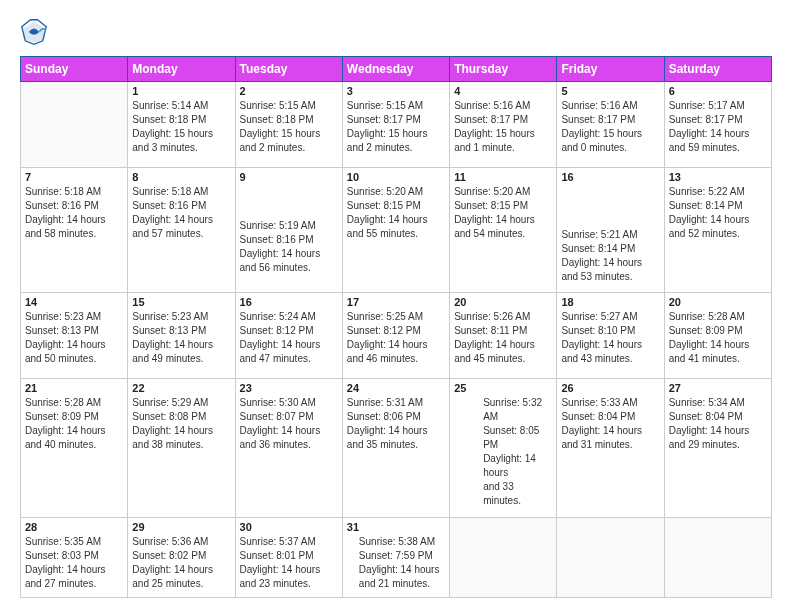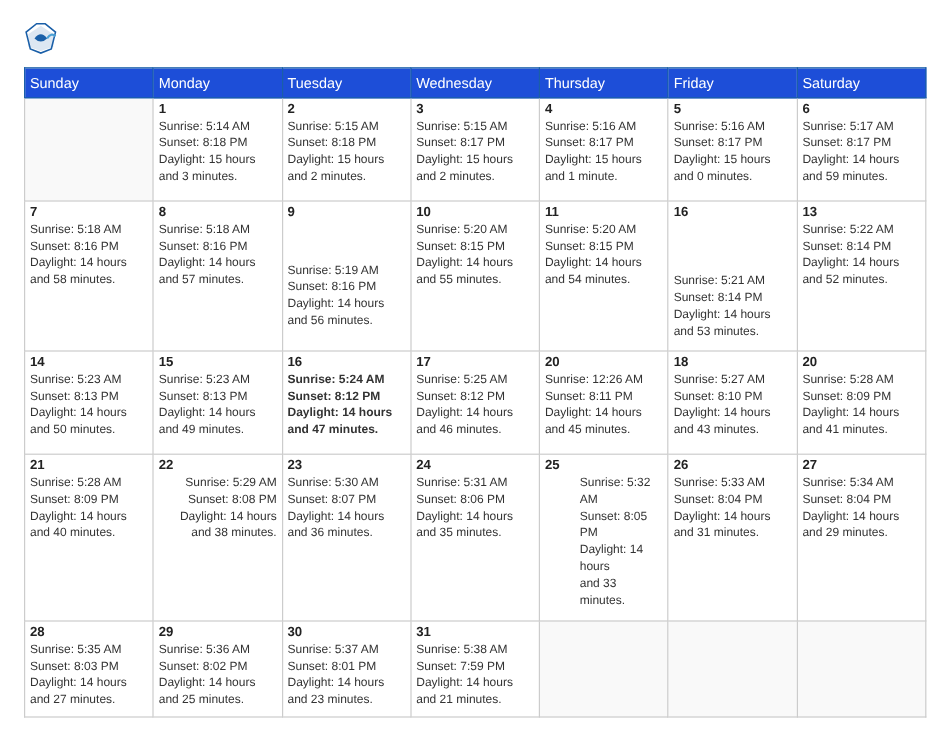--- a/index.html
+++ b/index.html
@@ -56,24 +56,24 @@
       margin-top: 2px;
     }
     .calendar {
       flex: 1;
       border: 1px solid #ccc;
       border-collapse: collapse;
       width: 100%;
       table-layout: fixed;
     }
     .calendar th {
-      background: #1d4ed8;
+      background: #d946ef;
       color: #fff;
       font-size: 12px;
-      font-weight: normal;
+      font-weight: bold;
       padding: 5px 4px;
       text-align: left;
       border: 1px solid #1a5fa8;
     }
     .calendar td {
       border: 1px solid #ccc;
       vertical-align: top;
       padding: 3px 4px;
       font-size: 9.5px;
       color: #222;
@@ -239,35 +239,35 @@
           </td>
           <td>
             <span class="day-num">15</span>
             <div class="day-info" style="white-space: pre-line;">Sunrise: 5:23 AM
 Sunset: 8:13 PM
 Daylight: 14 hours
 and 49 minutes.</div>
           </td>
           <td>
             <span class="day-num">16</span>
-            <div class="day-info" style="white-space: pre-line; font-weight: bold;">Sunrise: 5:24 AM
+            <div class="day-info" style="white-space: pre-line;">Sunrise: 5:24 AM
 Sunset: 8:12 PM
 Daylight: 14 hours
 and 47 minutes.</div>
           </td>
           <td>
             <span class="day-num">17</span>
             <div class="day-info" style="white-space: pre-line;">Sunrise: 5:25 AM
 Sunset: 8:12 PM
 Daylight: 14 hours
 and 46 minutes.</div>
           </td>
           <td>
             <span class="day-num">20</span>
-            <div class="day-info" style="white-space: pre-line;">Sunrise: 12:26 AM
+            <div class="day-info" style="white-space: pre-line;">Sunrise: 5:26 AM
 Sunset: 8:11 PM
 Daylight: 14 hours
 and 45 minutes.</div>
           </td>
           <td>
             <span class="day-num">18</span>
             <div class="day-info" style="white-space: pre-line;">Sunrise: 5:27 AM
 Sunset: 8:10 PM
 Daylight: 14 hours
 and 43 minutes.</div>
@@ -283,21 +283,21 @@
         <tr>
           <td>
             <span class="day-num">21</span>
             <div class="day-info" style="white-space: pre-line;">Sunrise: 5:28 AM
 Sunset: 8:09 PM
 Daylight: 14 hours
 and 40 minutes.</div>
           </td>
           <td>
             <span class="day-num">22</span>
-            <div class="day-info" style="white-space: pre-line; text-align: right;">Sunrise: 5:29 AM
+            <div class="day-info" style="white-space: pre-line;">Sunrise: 5:29 AM
 Sunset: 8:08 PM
 Daylight: 14 hours
 and 38 minutes.</div>
           </td>
           <td>
             <span class="day-num">23</span>
             <div class="day-info" style="white-space: pre-line;">Sunrise: 5:30 AM
 Sunset: 8:07 PM
 Daylight: 14 hours
 and 36 minutes.</div>
@@ -348,21 +348,21 @@
           </td>
           <td>
             <span class="day-num">30</span>
             <div class="day-info" style="white-space: pre-line;">Sunrise: 5:37 AM
 Sunset: 8:01 PM
 Daylight: 14 hours
 and 23 minutes.</div>
           </td>
           <td>
             <span class="day-num">31</span>
-            <div class="day-info" style="white-space: pre-line;">Sunrise: 5:38 AM
+            <div class="day-info" style="white-space: pre-line; margin-left: 12px;">Sunrise: 5:38 AM
 Sunset: 7:59 PM
 Daylight: 14 hours
 and 21 minutes.</div>
           </td>
           <td class="empty-cell"></td>
           <td class="empty-cell"></td>
           <td class="empty-cell"></td>
         </tr>
       </tbody>
   </table>

